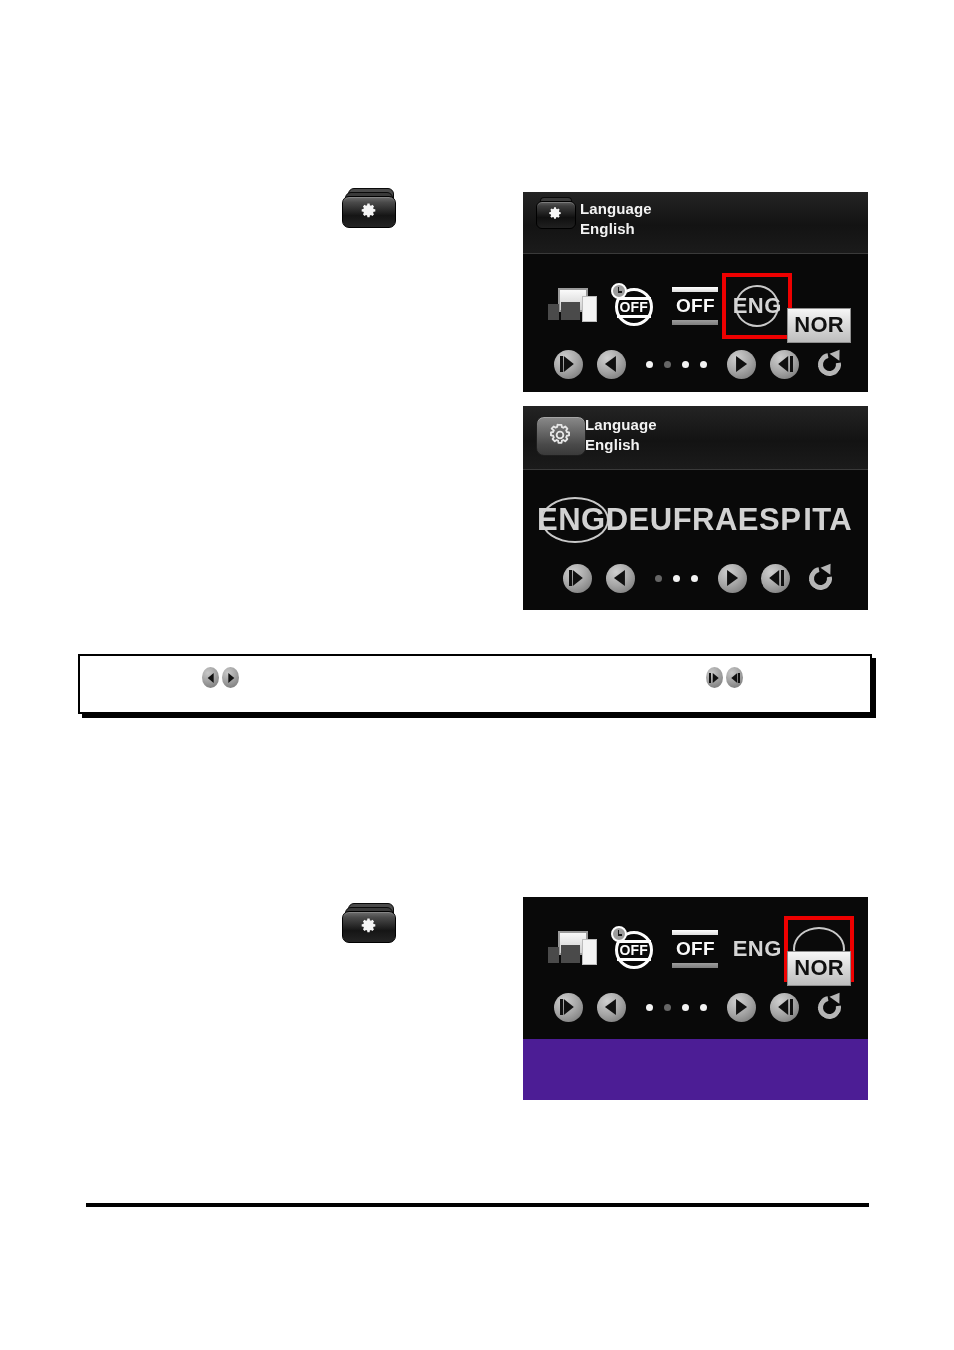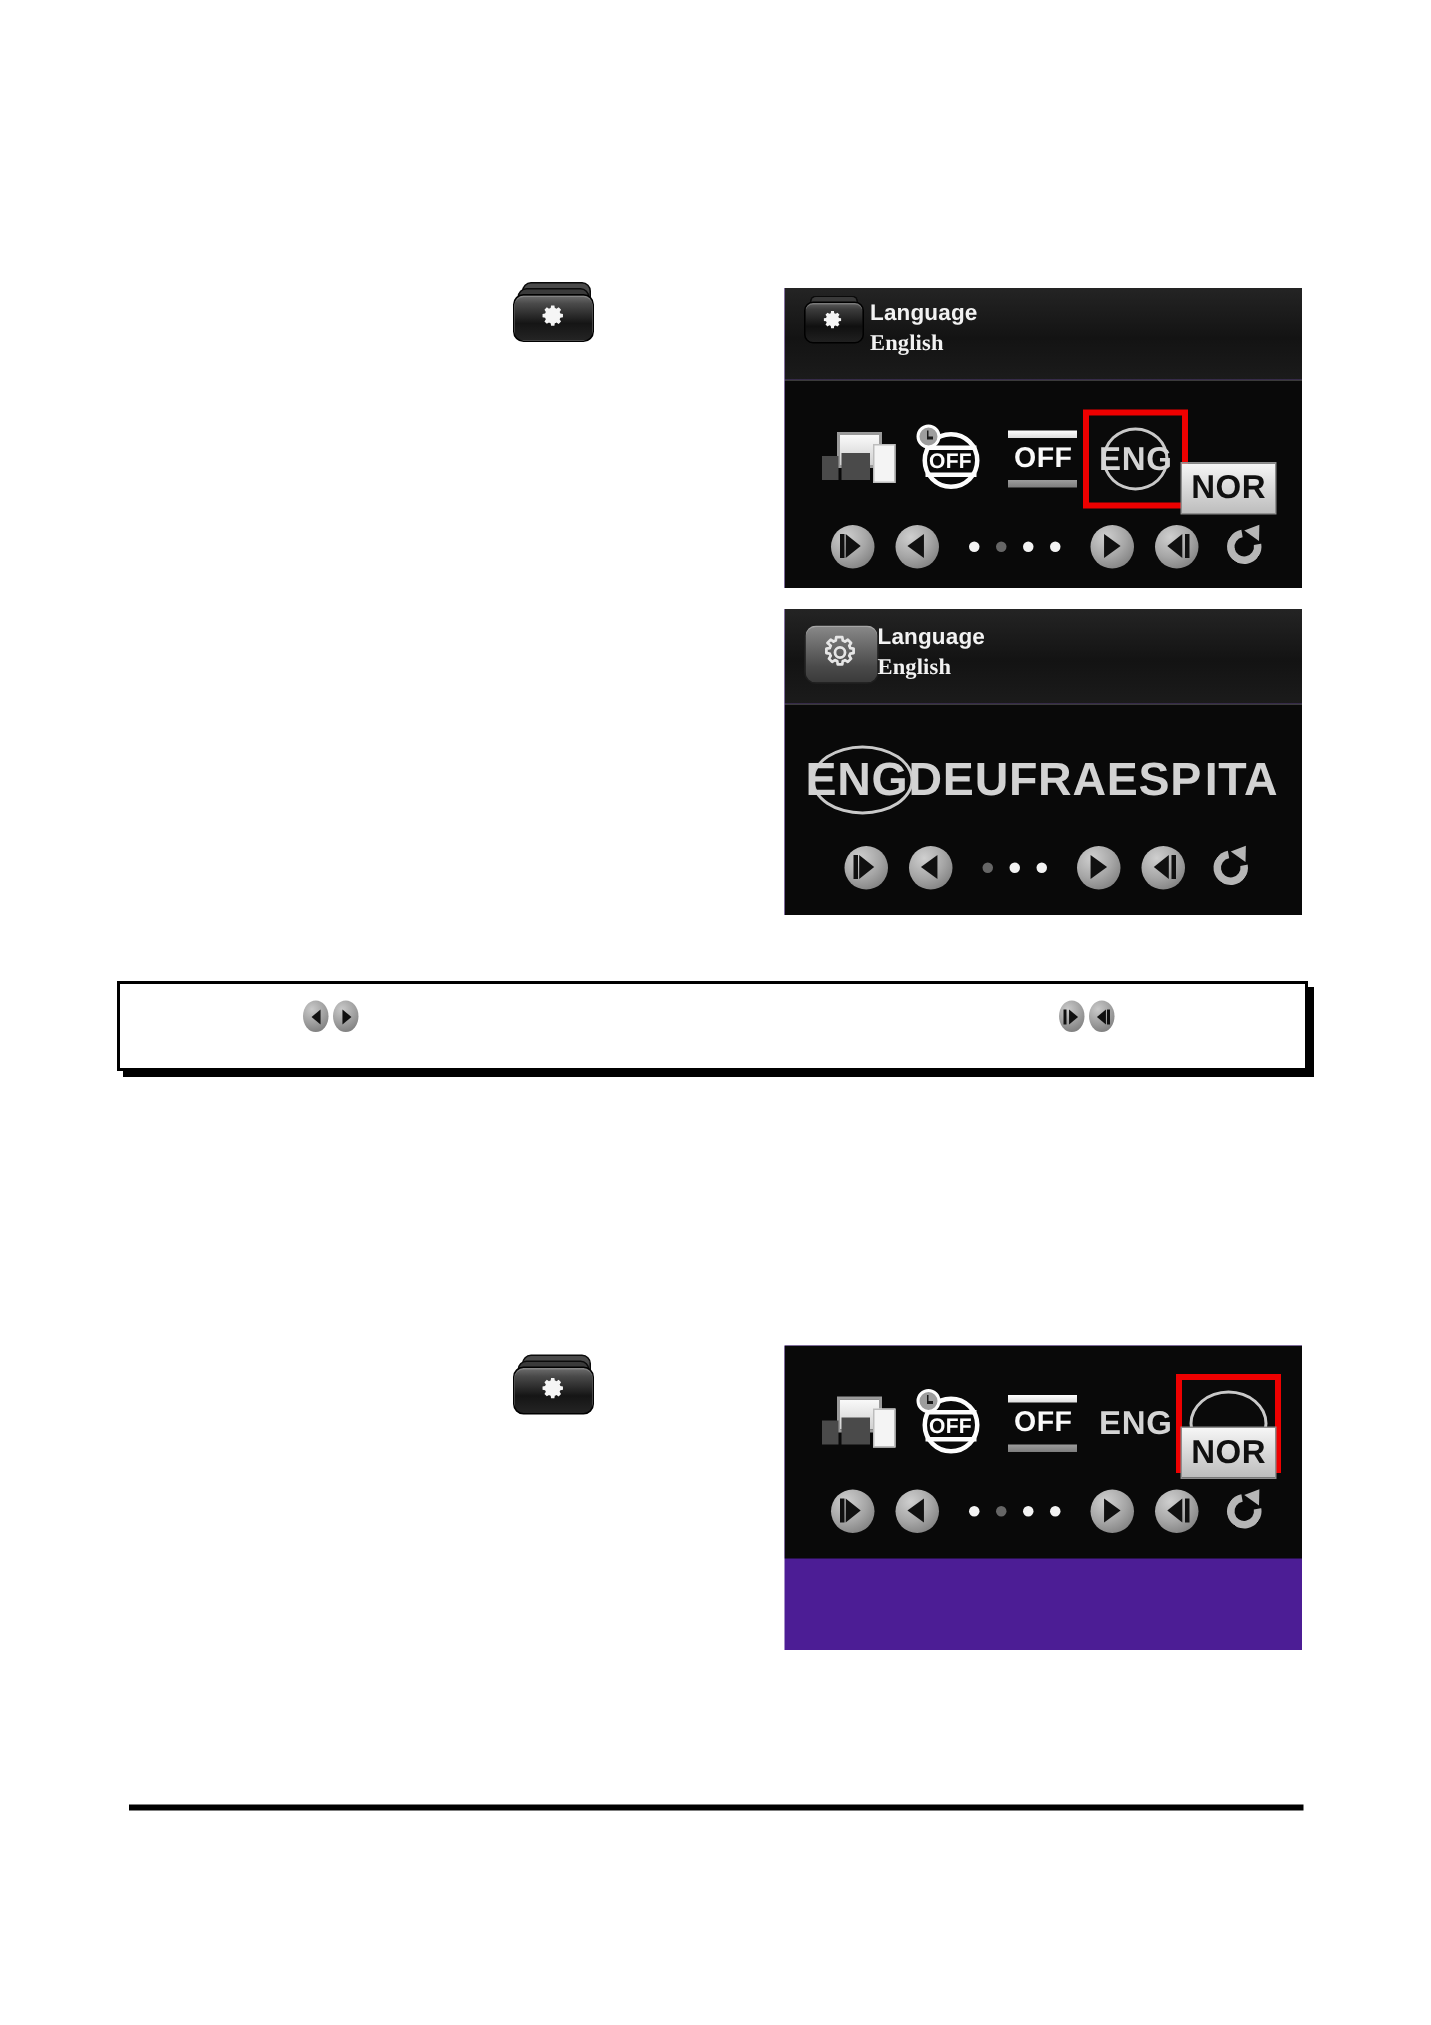--- a/index.html
+++ b/index.html
@@ -62,21 +62,21 @@
   .panel-header .hdr-text {
     position: absolute;
     left: 57px;
     top: 7px;
     color: #f2f2f2;
     font-size: 15px;
     font-weight: bold;
     line-height: 20px;
     letter-spacing: 0.1px;
   }
-  .panel-header .hdr-text .l2 { display: block; font-family: Liberation Serif, serif; }
+  .panel-header .hdr-text .l2 { display: block; }
 
   .panel-body {
     position: relative;
     height: calc(100% - 61px);
     background: #090909;
   }
 
   
   .hdr-gear-a {            
     position: relative;

